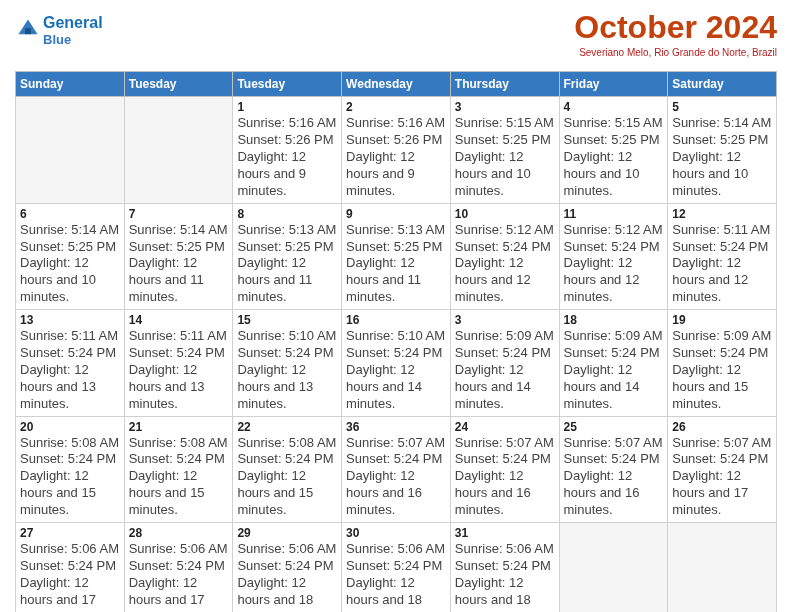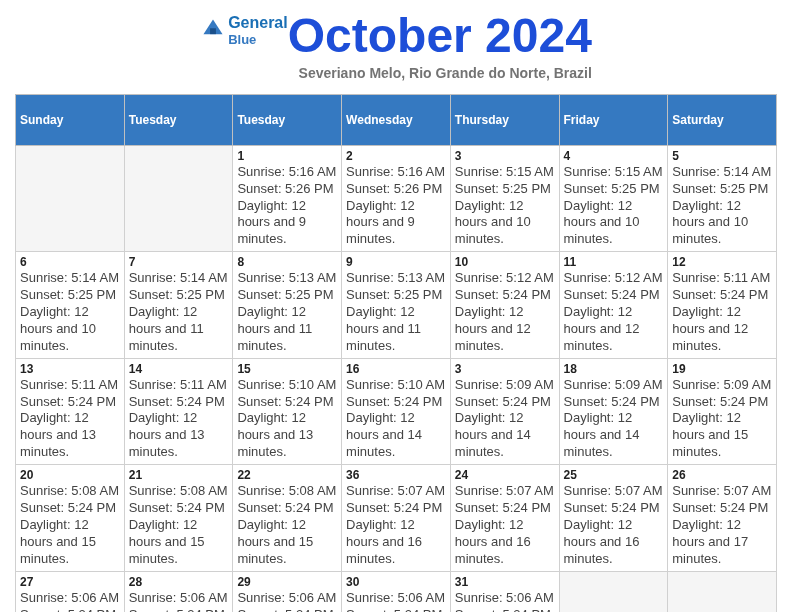--- a/index.html
+++ b/index.html
@@ -10,60 +10,59 @@
       height: 612px;
       overflow: hidden;
     }
     .container {
       width: 792px;
       padding: 10px 15px 5px 15px;
     }
     .header-row {
       display: flex;
       align-items: flex-start;
-      justify-content: center;
+      justify-content: space-between;
       margin-bottom: 13px;
     }
     .logo {
       display: flex;
       align-items: center;
       margin-top: 4px;
     }
     .logo-blue { color: #1a6fb5; }
     .logo-icon {
       width: 22px;
       height: 22px;
       margin-left: 2px;
     }
     .title-block {
       text-align: right;
     }
     .month-title {
-      font-size: 48px;
+      font-size: 32px;
       font-weight: bold;
-      color: #1d4ed8;
+      color: #c2410c;
       line-height: 1.1;
     }
     .subtitle {
-      font-size: 14px;
-      color: #737373;
+      font-size: 10px;
+      color: #b91c1c;
       margin-top: 2px;
-      font-weight: bold;
     }
     .calendar {
       width: 100%;
       border-collapse: collapse;
       margin-top: 6px;
     }
     .calendar th {
       background: #3579c1;
       color: #fff;
       font-size: 12px;
       font-weight: bold;
-      padding: 18px 4px;
+      padding: 5px 4px;
       text-align: left;
       border: 1px solid #c0c0c0;
       margin-top: 21px;
     }
     .calendar td {
       border: 1px solid #d0d0d0;
       vertical-align: top;
       padding: 3px 4px;
       font-size: 9.5px;
       color: #333;

